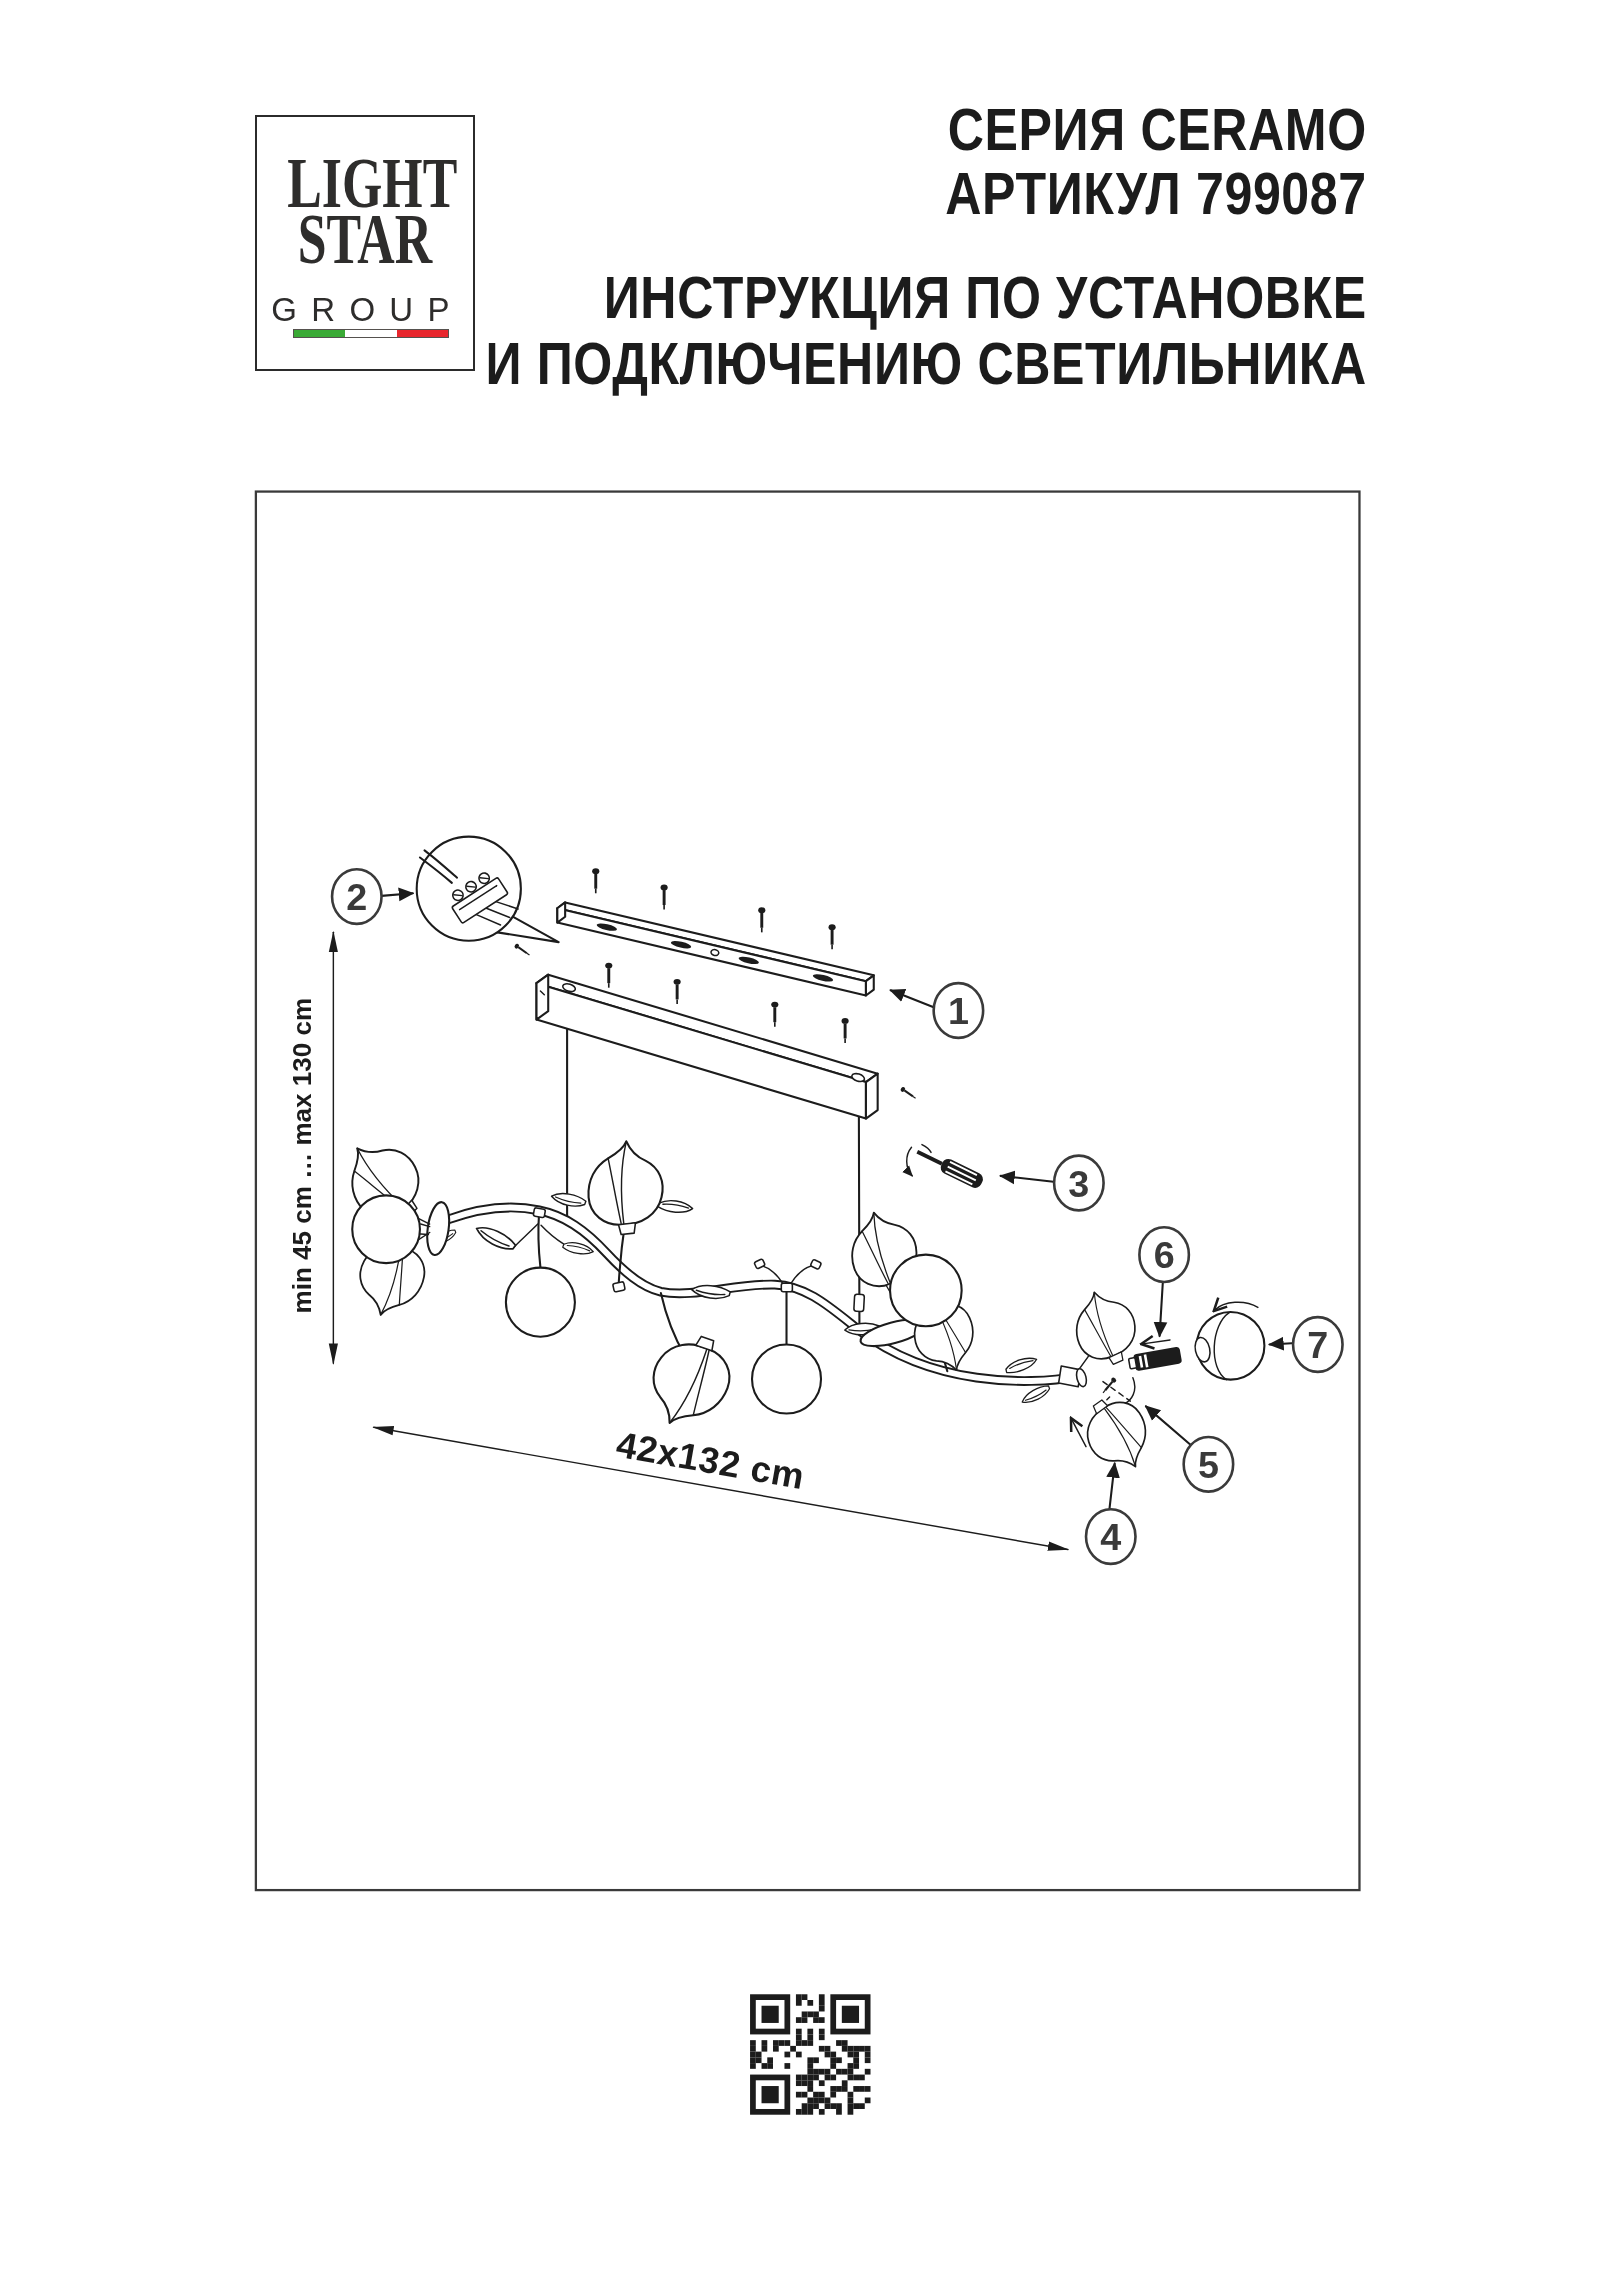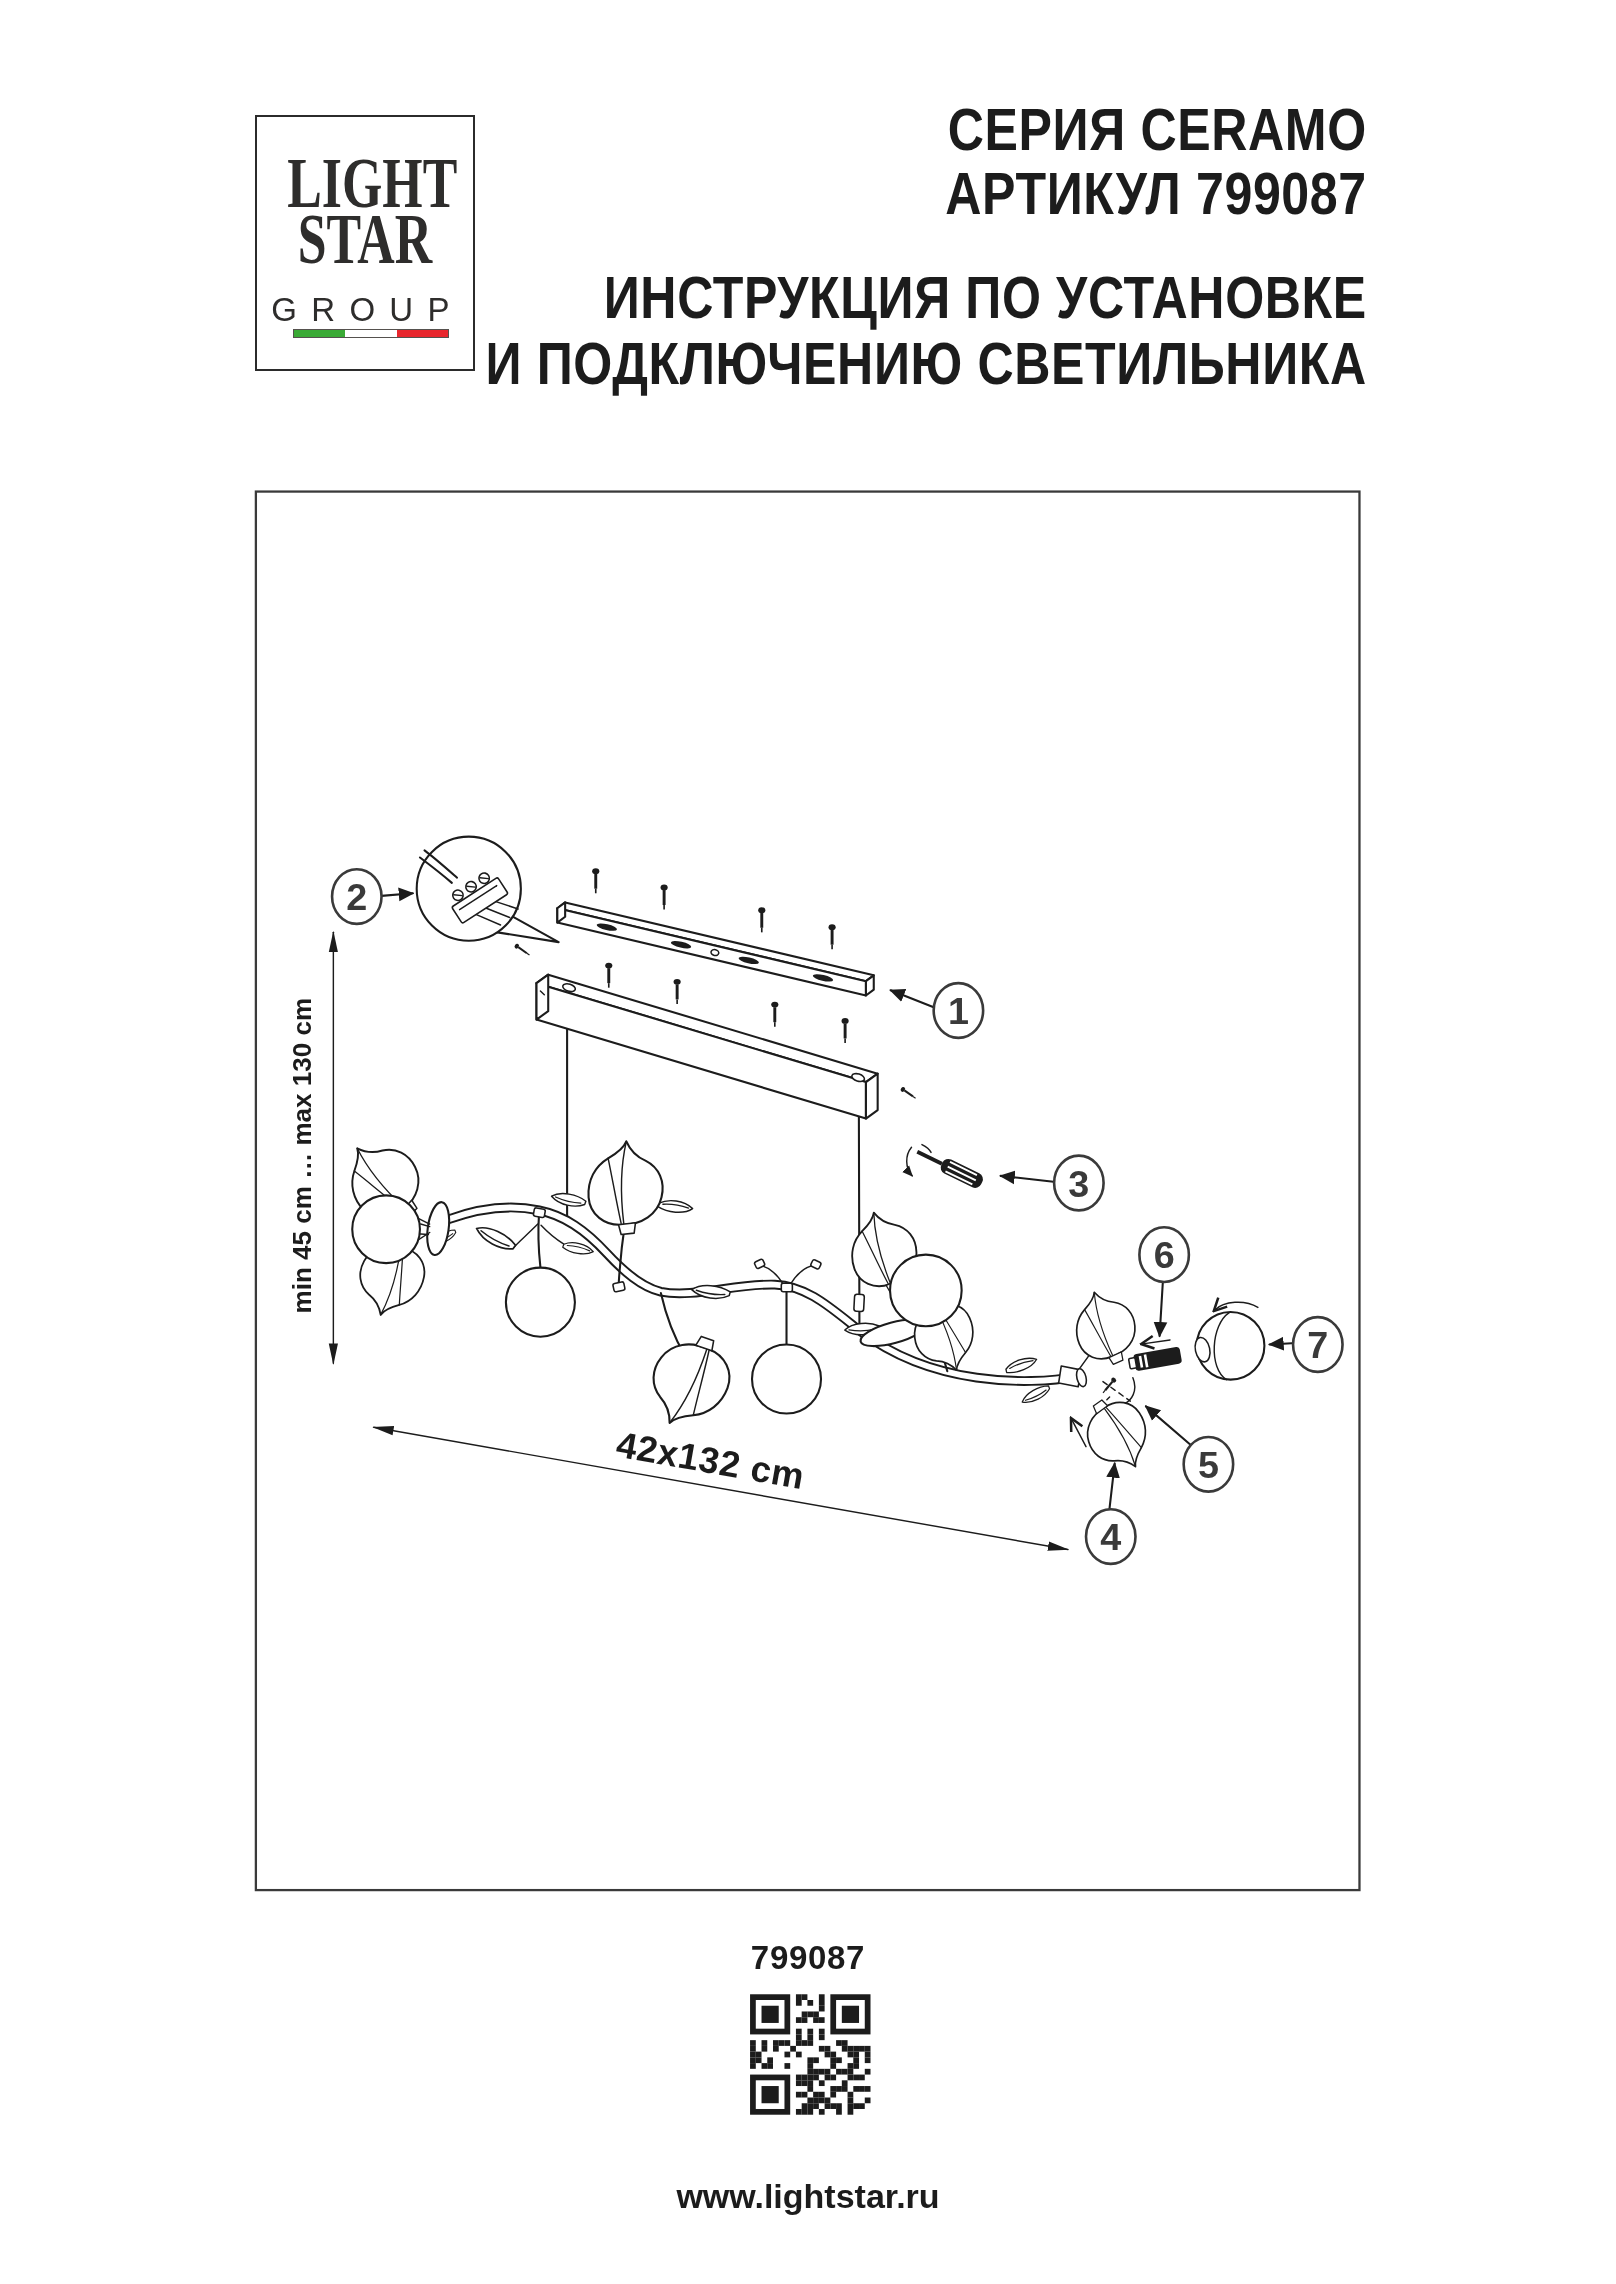--- a/index.html
+++ b/index.html
@@ -446,17 +446,15 @@
         <rect x="17.61904761904762" y="17.61904761904762" width="26.42857142857143" height="26.42857142857143" fill="#1c1c1c"></rect>
         <rect x="123.33333333333334" y="0" width="61.66666666666667" height="61.66666666666667" fill="#1c1c1c"></rect>
         <rect x="132.14285714285717" y="8.80952380952381" width="44.04761904761905" height="44.04761904761905" fill="#fff"></rect>
         <rect x="140.95238095238096" y="17.61904761904762" width="26.42857142857143" height="26.42857142857143" fill="#1c1c1c"></rect>
         <rect x="0" y="123.33333333333334" width="61.66666666666667" height="61.66666666666667" fill="#1c1c1c"></rect>
         <rect x="8.80952380952381" y="132.14285714285717" width="44.04761904761905" height="44.04761904761905" fill="#fff"></rect>
         <rect x="17.61904761904762" y="140.95238095238096" width="26.42857142857143" height="26.42857142857143" fill="#1c1c1c"></rect>
       </g>
   </svg>
 
-  <div id="footer-article" class="center-text">799087</div>
-  <div id="footer-site" class="center-text">www.lightstar.ru</div>
 
 </div>
 
 
 </body></html>

